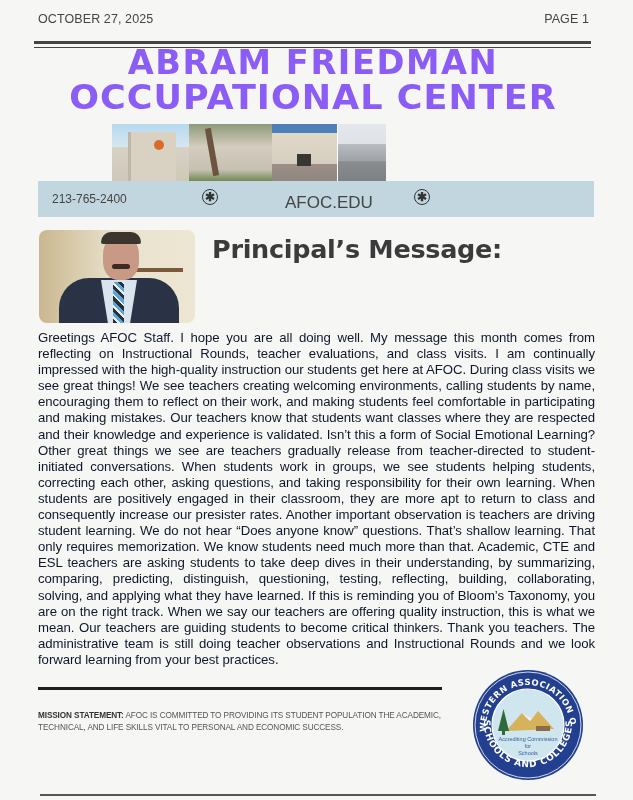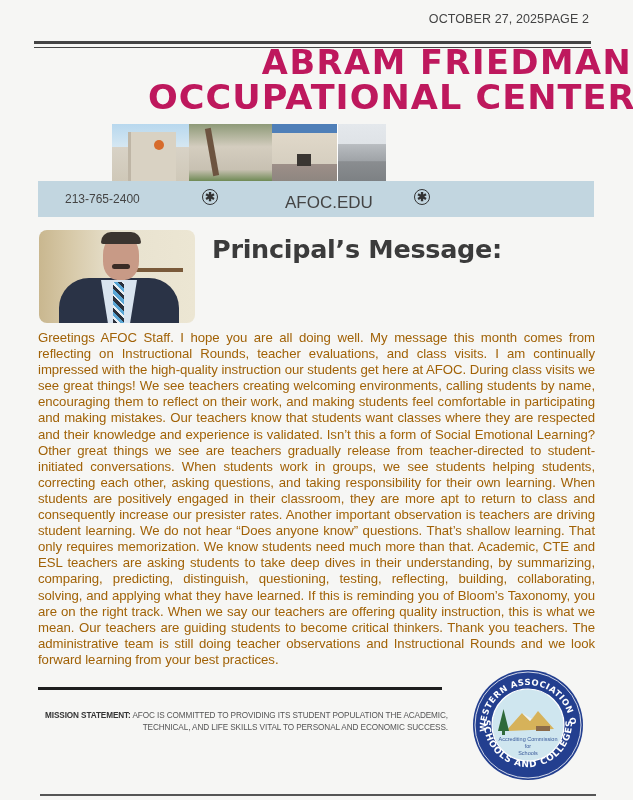--- a/index.html
+++ b/index.html
@@ -5,29 +5,29 @@
   html, body { margin: 0; padding: 0; }
   body {
     width: 633px; height: 800px; overflow: hidden;
     background: #f6f6f4;
     font-family: "Liberation Sans", sans-serif;
     color: #3e3e3e;
     position: relative;
   }
   .topbar {
     position: absolute; left: 38px; right: 44px; top: 12px;
-    display: flex; justify-content: flex-end;
+    display: flex; justify-content: space-between;
     font-size: 12.5px; color: #444; letter-spacing: 0.1px;
   }
   .rule-thick { position: absolute; left: 34px; width: 557px; top: 41px; height: 3px; background: #444; }
   .rule-thin  { position: absolute; left: 34px; width: 557px; top: 47px; height: 1px; background: #444; }
   .masthead {
     position: absolute; left: 0; width: 626px; top: 46px;
-    text-align: right; font-family: "DejaVu Sans", sans-serif; font-weight: bold;
-    color: #be185d; line-height: 34px;
+    text-align: center; font-family: "DejaVu Sans", sans-serif; font-weight: bold;
+    color: #8b5cf6; line-height: 34px;
   }
   .mast1 { font-size: 33px; letter-spacing: 1.5px; transform: scaleX(1.02); }
   .mast2 { font-size: 34px; letter-spacing: 1px; transform: scaleX(1.03); }
   .photos {
     position: absolute; left: 112px; top: 124px; width: 274px; height: 57px;
     display: flex;
   }
   .photo { height: 57px; position: relative; overflow: hidden; }
   .p1 { width: 77px; background: linear-gradient(180deg,#b8d8ee 0%, #d5e7f2 40%, #d8d2c6 41%, #cfc8b8 100%); }
   .p1::after { content:""; position:absolute; left:16px; top:8px; width:45px; height:49px; background:#d9d2c3; border-left:3px solid #bfb6a6; }
@@ -35,21 +35,21 @@
   .p2 { width: 84px; background: linear-gradient(180deg,#8e9a78 0%, #d4cdbf 40%, #c8c1b2 80%, #6f8a55 100%); }
   .p2::after { content:""; position:absolute; left:20px; top:4px; width:6px; height:48px; background:#6d5440; transform: rotate(-10deg); }
   .p3 { width: 65px; background: linear-gradient(180deg,#4f7fb8 0%, #4f7fb8 15%, #e0d8c9 16%, #d6cfc0 70%, #9d8f88 71%, #8e8680 100%); }
   .p3::after { content:""; position:absolute; left:25px; top:30px; width:14px; height:12px; background:#3a3632; }
   .p4 { width: 48px; background: linear-gradient(180deg,#e4e8ec 0%, #dfe3e7 35%, #b8bcc0 36%, #9fa3a7 65%, #8a8d90 66%, #7d8184 100%); border-left:1px solid #fff; }
   .contact {
     position: absolute; left: 38px; top: 181px; width: 556px; height: 36px;
     background: #c2d6e0;
     font-size: 12px; color: #444;
   }
-  .contact .phone { position: absolute; left: 27px; top: 11px; }
+  .contact .phone { position: absolute; left: 14px; top: 11px; }
   .contact .web { position: absolute; left: 247px; top: 12px; font-size: 17px; }
   .contact .ic { position: absolute; top: 8px; width: 14px; height: 14px; border: 1.5px solid #333; border-radius: 50%;
                  font-size: 12px; line-height: 15px; text-align: center; color: #333; font-weight: bold; }
   .ic1 { left: 164px; } .ic2 { left: 376px; }
   .portrait {
     position: absolute; left: 39px; top: 230px; width: 156px; height: 93px; border-radius: 8px; overflow: hidden;
     background: linear-gradient(90deg, #c9b78f 0%, #d7c9a8 20%, #e8e2cf 50%, #ece6d3 100%);
   }
   .portrait .frame { position:absolute; right:12px; top:38px; width:60px; height:55px; border:4px solid #7a5a3a; border-right:none; border-bottom:none; }
   .portrait .suit { position:absolute; left:20px; top:48px; width:120px; height:50px; background:#2a3346; border-radius: 30px 30px 0 0; }
@@ -58,39 +58,39 @@
   .portrait .head { position:absolute; left:64px; top:4px; width:36px; height:46px; background:#c89a86; border-radius: 45% 45% 40% 40%; }
   .portrait .hair { position:absolute; left:62px; top:2px; width:40px; height:12px; background:#3b342f; border-radius: 20px 20px 4px 4px; }
   .portrait .mst { position:absolute; left:73px; top:34px; width:18px; height:5px; background:#3a2b25; border-radius: 3px; }
   .headline {
     position: absolute; left: 212px; top: 233px; width: 400px;
     font-family: "DejaVu Sans", sans-serif; font-weight: bold; color: #3b3b3b;
     font-size: 25.5px; line-height: 33px; letter-spacing: -0.3px;
   }
   .body-text {
     position: absolute; left: 38px; top: 330px; width: 557px;
-    font-size: 13.2px; line-height: 16.1px; color: #a16207;
+    font-size: 13.2px; line-height: 16.1px; color: #0f172a;
     text-align: justify; letter-spacing: -0.05px;
   }
   .rule-mid { position: absolute; left: 38px; top: 687px; width: 404px; height: 3px; background: #1e1e1e; }
   .statements {
     position: absolute; left: 38px; top: 710px; width: 410px;
-    font-size: 8.2px; line-height: 12px; color: #555; letter-spacing: -0.1px; text-align: right;
+    font-size: 8.2px; line-height: 12px; color: #555; letter-spacing: -0.1px;
   }
   .statements p { margin: 0 0 9px 0; }
   .statements b { color: #333; }
   .seal { position: absolute; left: 472px; top: 669px; width: 112px; height: 112px; }
   .rule-bottom { position: absolute; left: 40px; top: 794px; width: 556px; height: 2px; background: #555; }
 </style>
 </head>
 <body>
 
 <div class="topbar">
   <span>OCTOBER 27, 2025</span>
-  <span>PAGE 2</span>
+  <span>PAGE 1</span>
 </div>
 <div class="rule-thick"></div>
 <div class="rule-thin"></div>
 
 <div class="masthead">
   <div class="mast1">ABRAM FRIEDMAN</div>
   <div class="mast2">OCCUPATIONAL CENTER</div>
 </div>
 
 <div class="photos">

